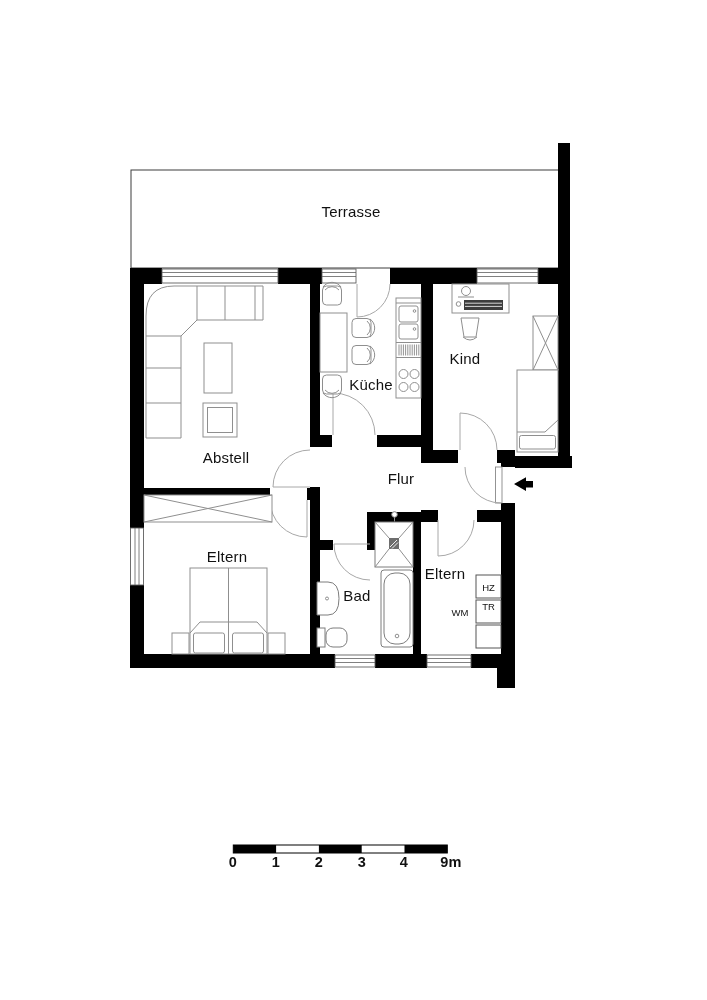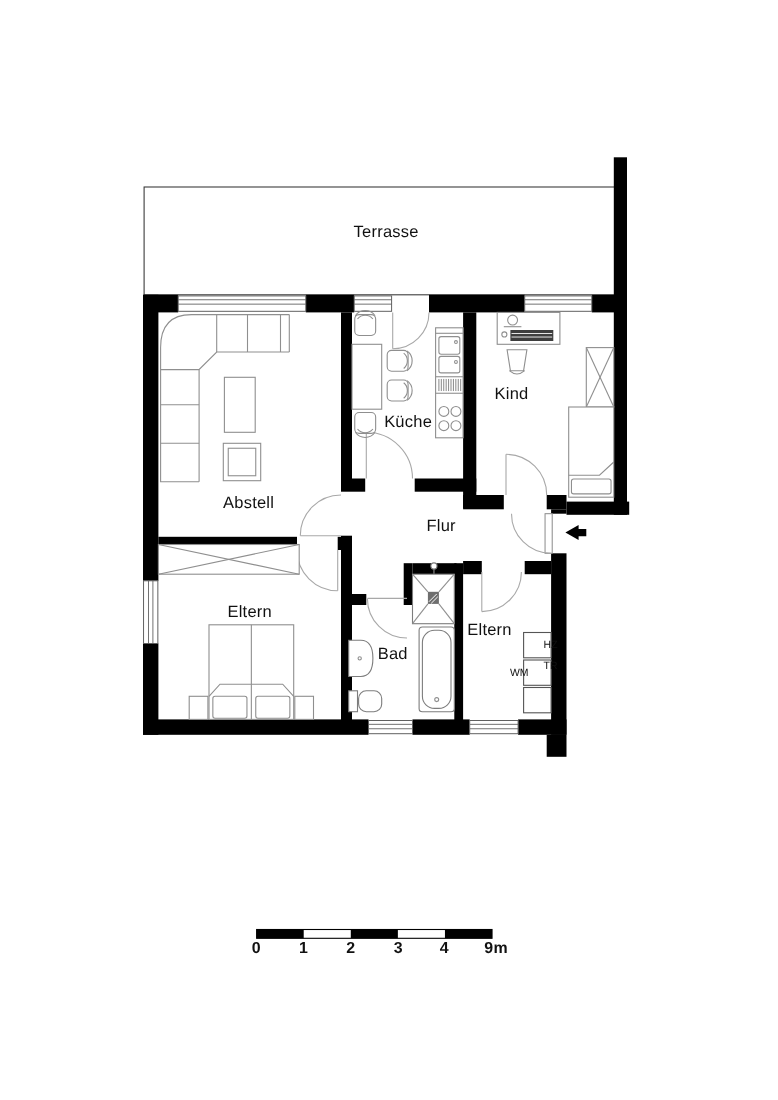--- a/index.html
+++ b/index.html
@@ -1,21 +1,21 @@
 <!DOCTYPE html>
 <html><head>
 <meta charset="utf-8">
 <style>
   html,body{margin:0;padding:0;background:#fff;}
   #stage{position:relative;width:707px;height:1000px;background:#fff;overflow:hidden;
          font-family:"Liberation Sans",sans-serif;padding-left:32px;}
   #plan-svg{position:absolute;left:0;top:0;}
   .lbl{position:absolute;transform:translate(-50%,-50%);color:#111;font-size:15px;
        white-space:nowrap;letter-spacing:0.2px;}
-  .lbl-small{font-size:9.5px;letter-spacing:0;margin-left:12px;}
+  .lbl-small{font-size:9.5px;letter-spacing:0;}
   .lbl-scale{font-size:14.5px;font-weight:bold;}
   .wall{fill:#000;stroke:none;}
   .thin{stroke:#8f8f8f;stroke-width:1;fill:none;}
   .thinw{stroke:#8f8f8f;stroke-width:1;fill:#fff;}
   .fixture{stroke:#7d7d7d;stroke-width:1;fill:#fff;}
   .arc{stroke:#a8a8a8;stroke-width:1;fill:none;}
   .win{stroke:#5f5f5f;stroke-width:0.9;fill:#fff;}
   .winline{stroke:#5f5f5f;stroke-width:0.8;fill:none;}
 </style>
 </head>

